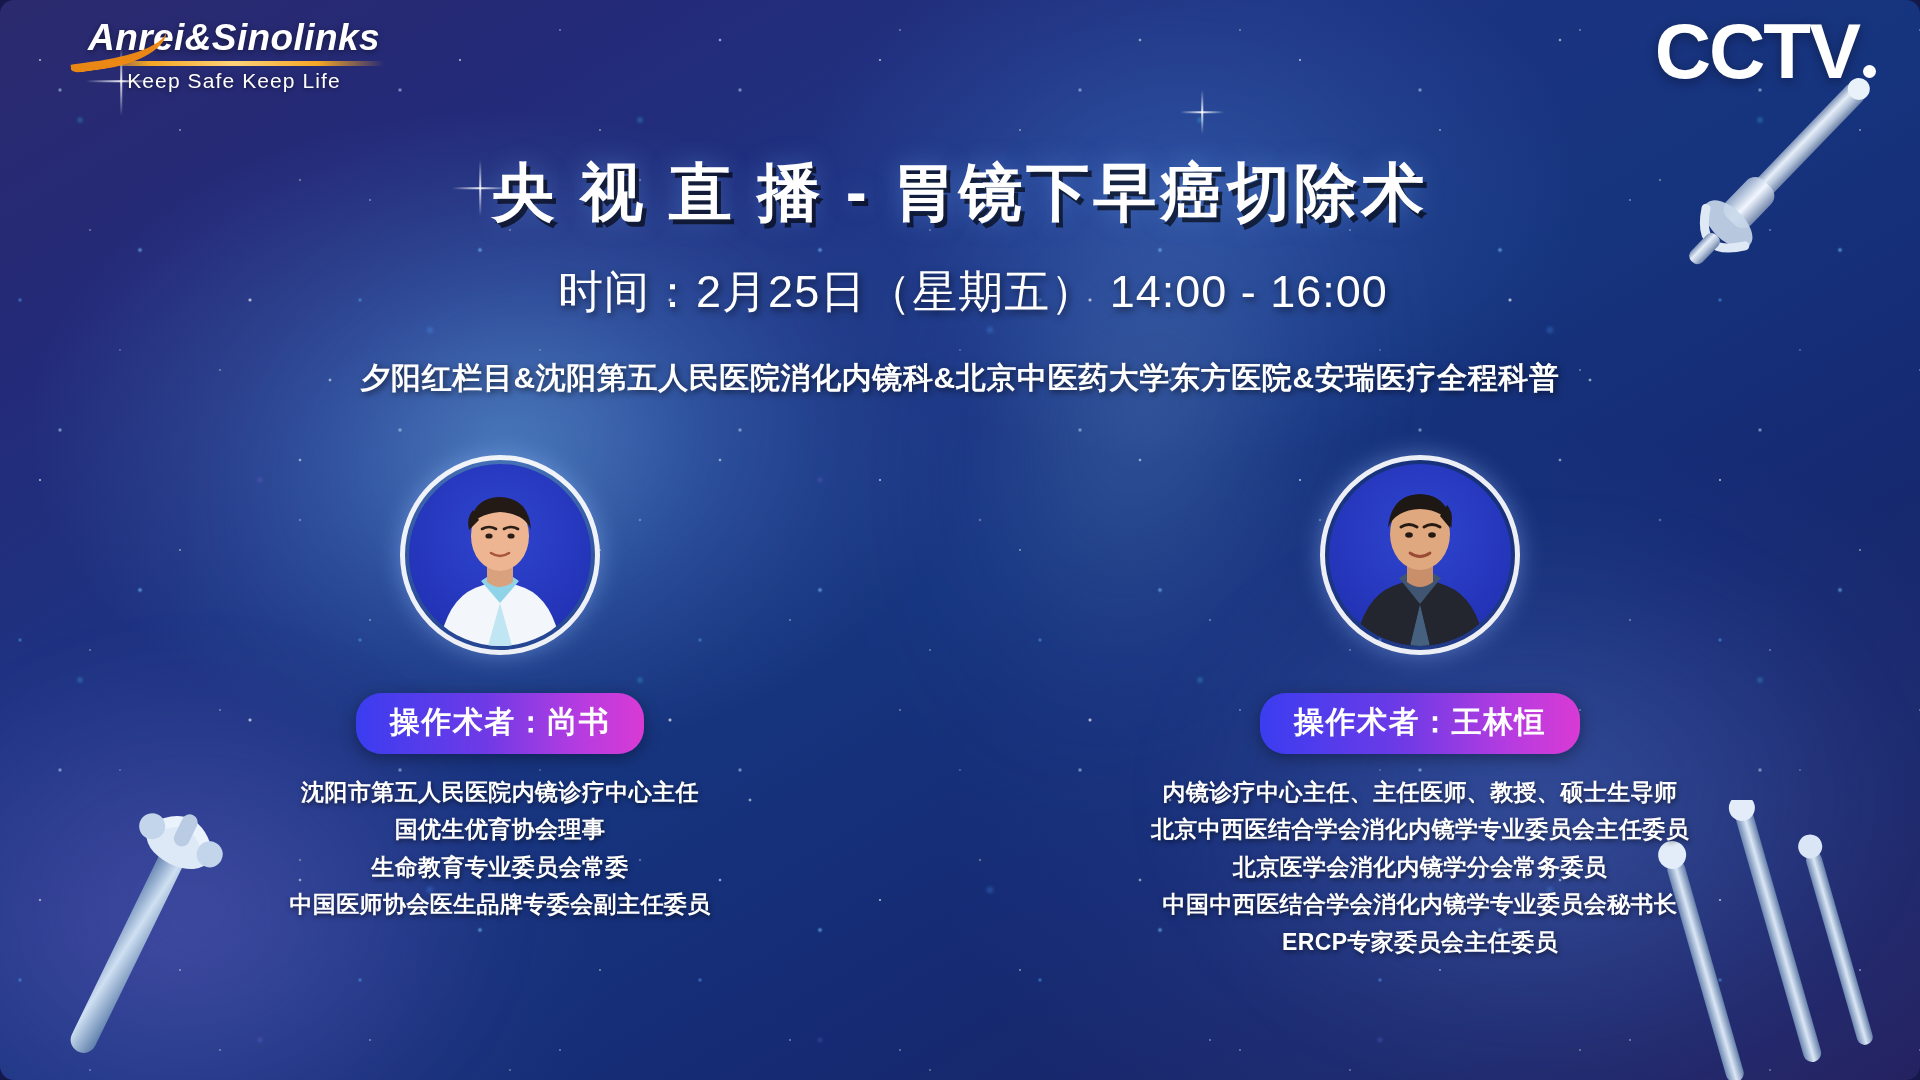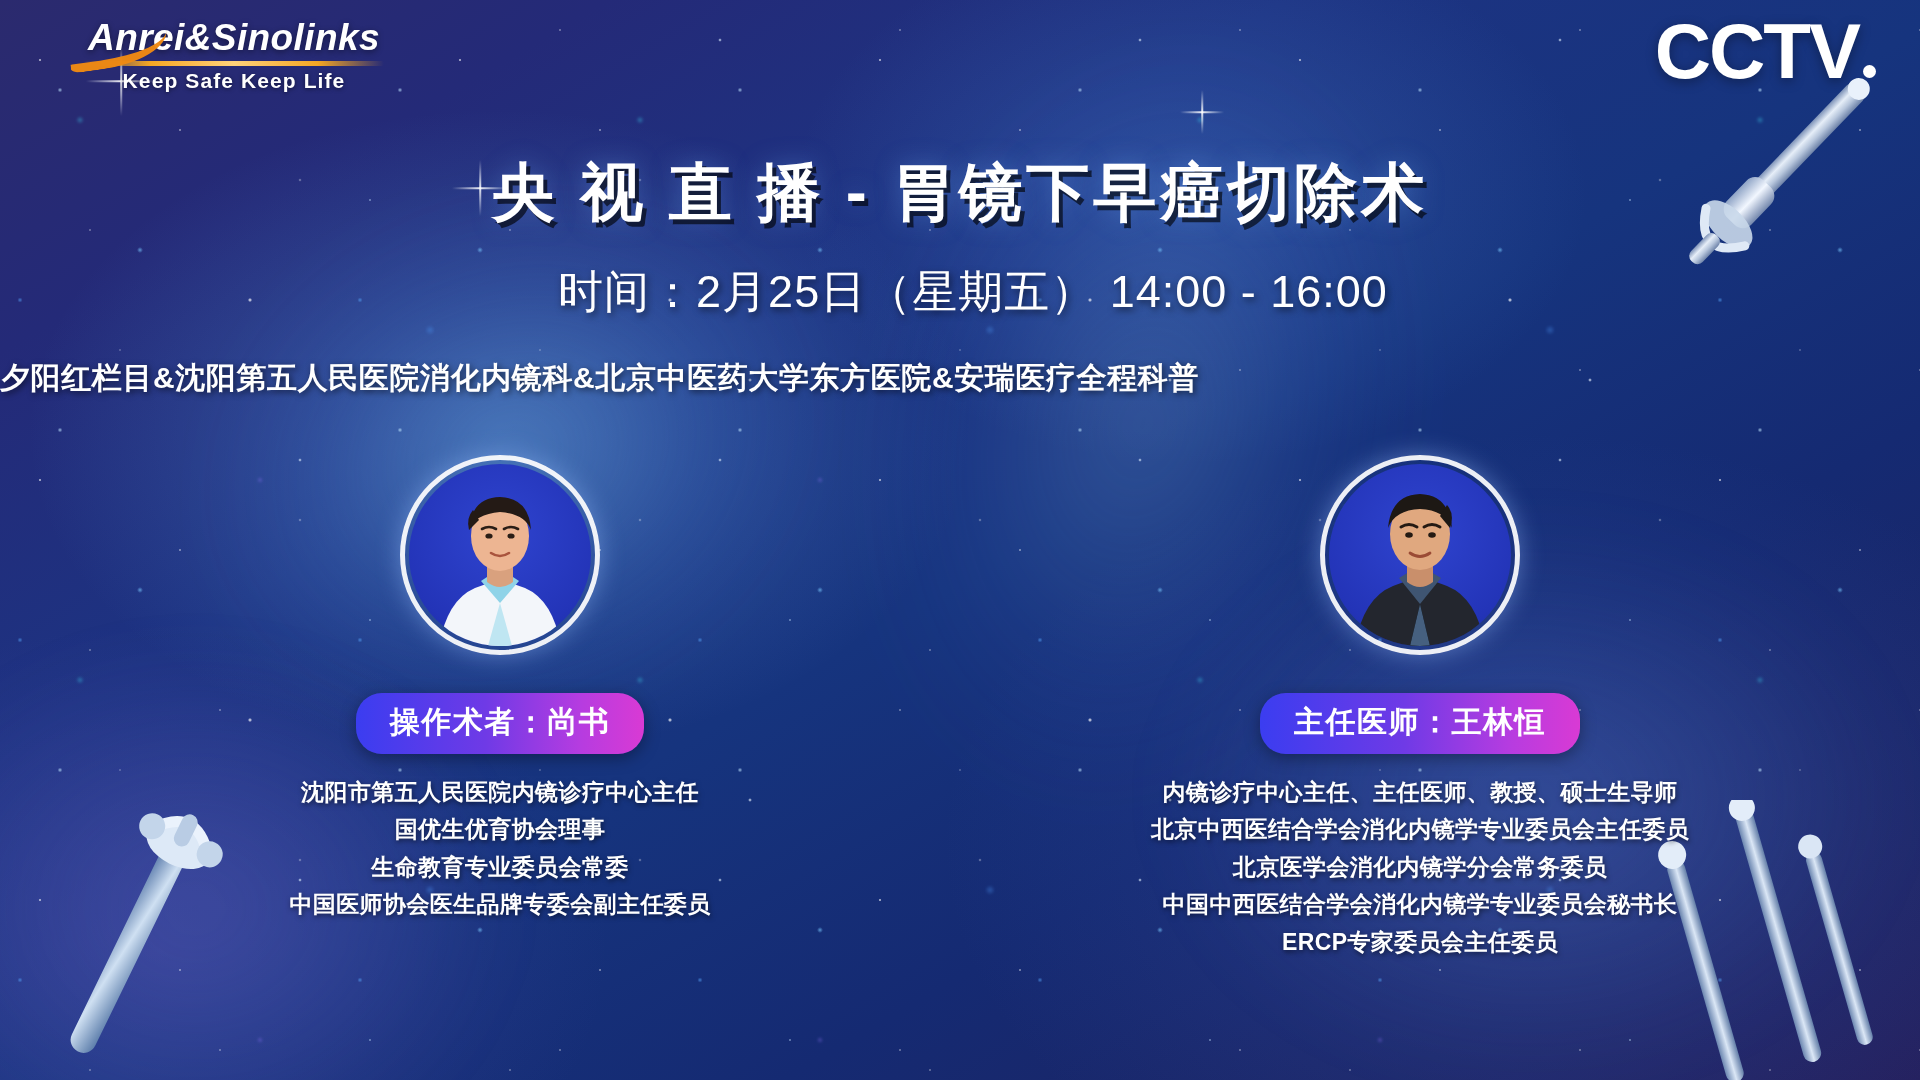--- a/index.html
+++ b/index.html
@@ -9,20 +9,21 @@
     background:#14184a;
   }
   .poster{
     position:relative;width:1920px;height:1080px;overflow:hidden;
     background:
       radial-gradient(ellipse 760px 520px at 26% 40%, rgba(92,150,220,.42) 0%, rgba(40,70,150,0) 62%),
       radial-gradient(ellipse 620px 420px at 62% 18%, rgba(70,120,200,.38) 0%, rgba(30,50,120,0) 64%),
       radial-gradient(ellipse 900px 620px at 80% 78%, rgba(60,90,180,.34) 0%, rgba(25,35,95,0) 66%),
       radial-gradient(ellipse 700px 500px at 8% 88%, rgba(90,80,180,.30) 0%, rgba(25,30,90,0) 65%),
       linear-gradient(150deg,#2b2a6e 0%,#242a78 16%,#1d3382 34%,#16347e 52%,#152a72 70%,#1b2566 86%,#241f5c 100%);
+    border-radius: 14px;
   }
   
   .nebula{position:absolute;inset:0;pointer-events:none;}
   .neb1{position:absolute;left:10%;top:18%;width:640px;height:520px;
     background:radial-gradient(ellipse at center, rgba(120,190,235,.28), rgba(60,120,200,.10) 45%, transparent 70%);
     filter:blur(28px);transform:rotate(-22deg);}
   .neb2{position:absolute;left:46%;top:4%;width:520px;height:760px;
     background:radial-gradient(ellipse at center, rgba(150,200,245,.20), rgba(70,110,210,.07) 48%, transparent 72%);
     filter:blur(34px);transform:rotate(14deg);}
   .neb3{position:absolute;left:60%;top:48%;width:760px;height:560px;
@@ -71,42 +72,42 @@
   
   .brand-logo{position:absolute;left:74px;top:18px;width:320px;text-align:center;}
   .brand-word{position:relative;font-style:italic;font-weight:bold;font-size:37px;color:#ffffff;
     letter-spacing:.4px;white-space:nowrap;line-height:1.06;
     text-shadow:0 2px 6px rgba(0,0,0,.45);}
   .swoosh{position:absolute;left:-6px;top:6px;width:100px;height:34px;
     border-bottom:9px solid #f08a13;border-radius:0 0 70% 12%;transform:rotate(-8deg);opacity:.97;}
   .brand-rule{margin:4px auto 3px;width:300px;height:5px;
     background:linear-gradient(to right,rgba(240,138,19,0) 0%,#f5a623 22%,#ffd27a 50%,#f5a623 78%,rgba(240,138,19,0) 100%);
     border-radius:3px;}
-  .brand-tag{font-size:21px;color:#ffffff;letter-spacing:1.1px;font-weight:700;
+  .brand-tag{font-size:21px;color:#ffffff;letter-spacing:1.1px;font-weight:400;
     text-shadow:0 1px 4px rgba(0,0,0,.5);}
 
   .cctv-logo{position:absolute;right:44px;top:12px;font-size:78px;font-weight:bold;color:#fff;
     letter-spacing:-2px;line-height:1;text-shadow:0 3px 12px rgba(0,0,0,.35);}
   .cctv-dot{display:inline-block;width:13px;height:13px;background:#fff;border-radius:50%;
     vertical-align:baseline;margin-left:4px;}
 
   
   .instrument{position:absolute;pointer-events:none;}
   .inst-tr{right:-10px;top:40px;transform:rotate(14deg);}
   .inst-bl{left:-30px;top:790px;transform:rotate(-14deg);}
   .inst-br{right:30px;top:800px;}
 
   
   .title{position:absolute;top:150px;left:0;width:1920px;text-align:center;
     font-size:63px;font-weight:bold;color:#ffffff;letter-spacing:4px;
     text-shadow:4px 5px 0 rgba(0,0,0,.62), 0 0 26px rgba(120,180,255,.35);}
   .datetime{position:absolute;top:262px;left:13px;width:1920px;text-align:center;
     font-size:45px;font-weight:normal;color:#ffffff;letter-spacing:1px;
     text-shadow:2px 3px 7px rgba(0,0,0,.55);}
-  .orgline{position:absolute;top:358px;left:0;width:1920px;text-align:left;
+  .orgline{position:absolute;top:358px;left:0;width:1920px;text-align:center;
     font-size:30px;font-weight:bold;color:#ffffff;letter-spacing:.6px;
     text-shadow:2px 2px 6px rgba(0,0,0,.6);}
 
   
   .people{position:absolute;top:455px;left:0;width:1920px;display:flex;justify-content:center;gap:490px;}
   .person{width:430px;display:flex;flex-direction:column;align-items:center;}
   .avatar-wrap{position:relative;width:200px;height:200px;}
   .halftone{position:absolute;left:-44px;top:-8px;width:150px;height:190px;
     background-image:radial-gradient(rgba(190,160,255,.85) 1.5px, transparent 1.6px);
     background-size:9px 9px;
@@ -285,21 +286,21 @@
 
               <ellipse cx="80" cy="71" rx="3.8" ry="2.7" fill="#241a13"></ellipse>
               <ellipse cx="103" cy="71" rx="3.8" ry="2.7" fill="#241a13"></ellipse>
               <path d="M72 63 q8 -5 16 0" stroke="#241a13" stroke-width="3" fill="none" stroke-linecap="round"></path>
               <path d="M95 63 q8 -5 16 0" stroke="#241a13" stroke-width="3" fill="none" stroke-linecap="round"></path>
               <path d="M81 89 q10 7 20 0" stroke="#9a4b35" stroke-width="2.8" fill="none" stroke-linecap="round"></path>
             </g>
           </svg>
         </div>
       </div>
-      <div class="badge">主任医师：王林恒</div>
+      <div class="badge">操作术者：王林恒</div>
       <div class="creds">
         <div>内镜诊疗中心主任、主任医师、教授、硕士生导师</div>
         <div>北京中西医结合学会消化内镜学专业委员会主任委员</div>
         <div>北京医学会消化内镜学分会常务委员</div>
         <div>中国中西医结合学会消化内镜学专业委员会秘书长</div>
         <div>ERCP专家委员会主任委员</div>
       </div>
     </div>
 
   </div>

